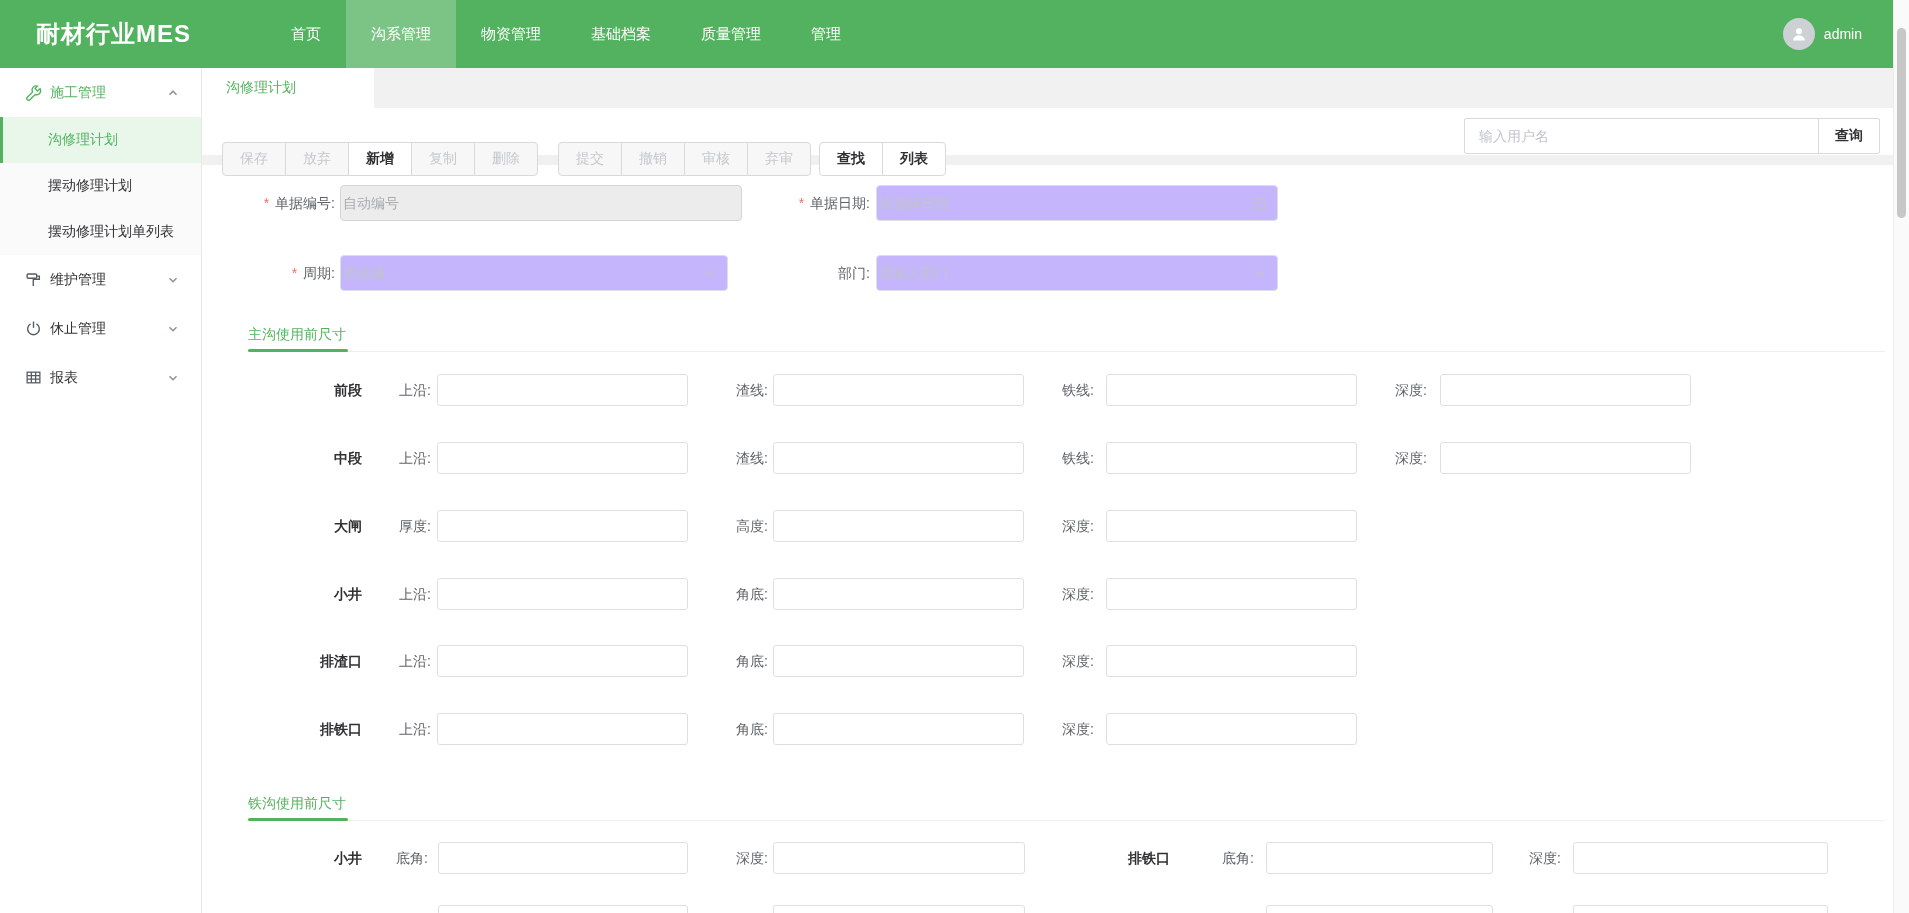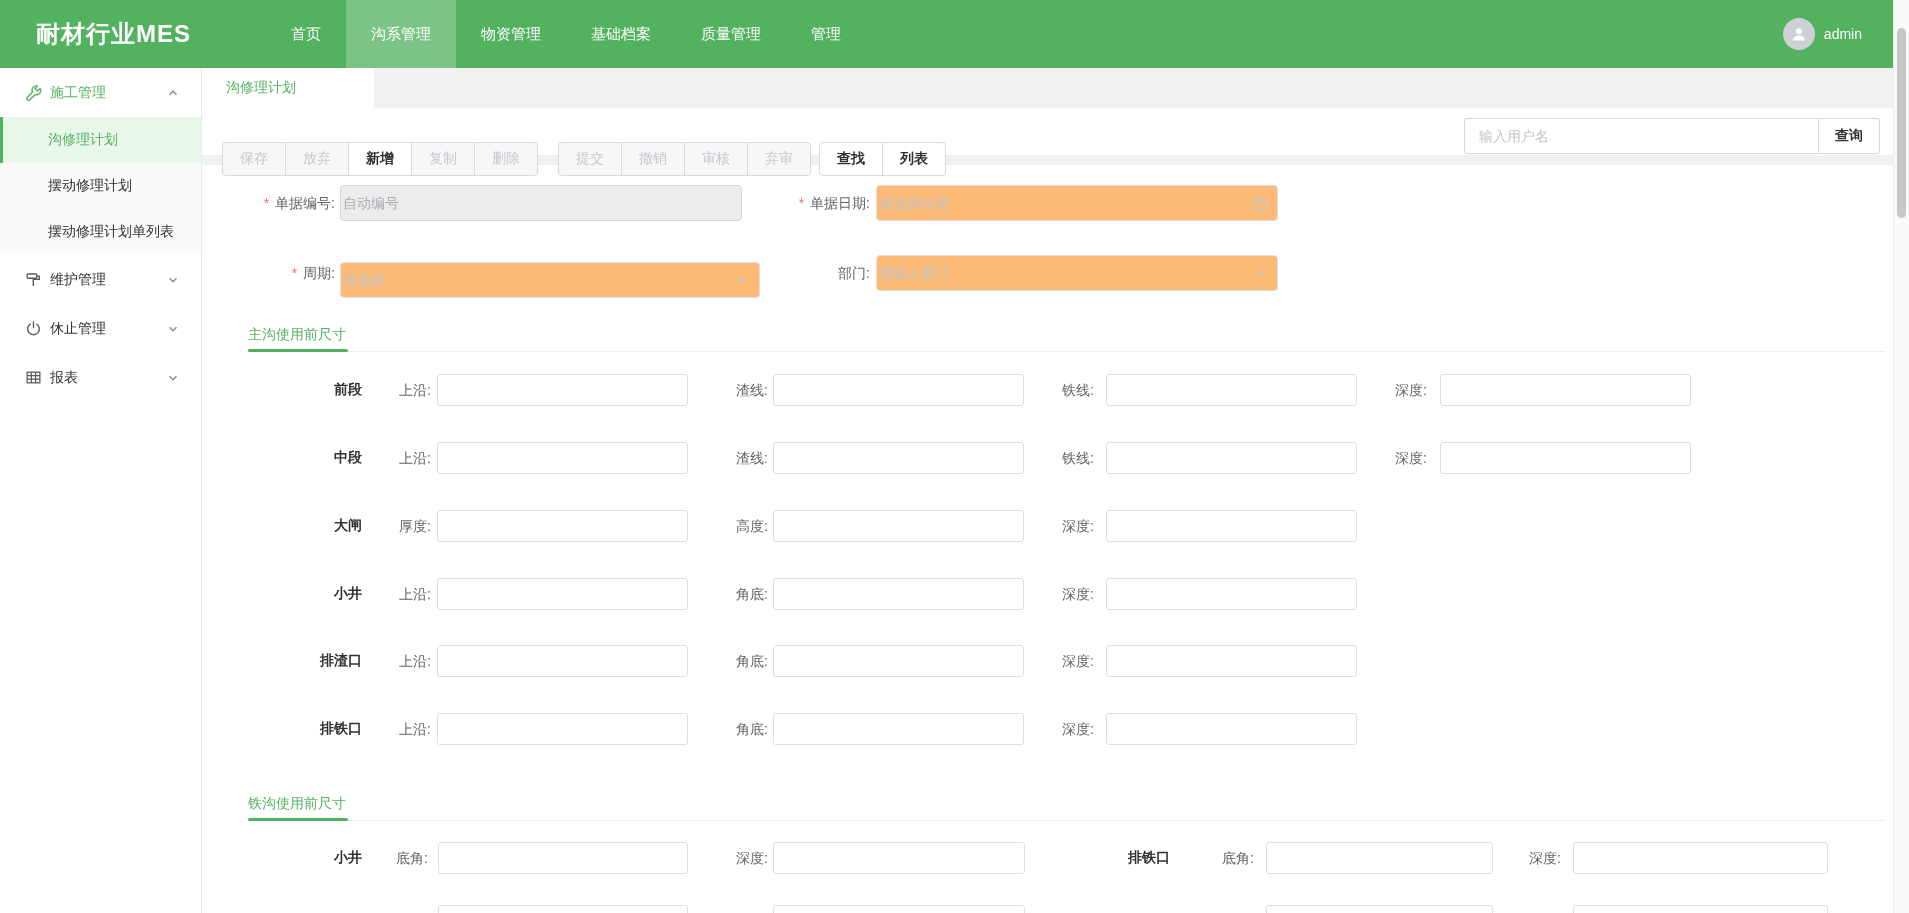--- a/index.html
+++ b/index.html
@@ -52,35 +52,35 @@
   .search-input { width:355px; height:36px; border:1px solid #d9d9d9; padding:0 14px; font-size:14px;
     color:#303133; background:#fff; border-radius:2px 0 0 2px; outline:none; font-family:inherit; }
   .search-input::placeholder { color:#c0c4cc; }
   .search-btn { width:62px; height:36px; border:1px solid #d9d9d9; margin-left:-1px; background:#fff;
     font-size:14px; color:#303133; font-weight:600; cursor:pointer; border-radius:0 2px 2px 0; font-family:inherit; }
 
   
   #formArea { position:absolute; left:0; top:0; right:0; bottom:0; z-index:1; }
   .flabel { position:absolute; height:36px; line-height:36px; text-align:right; font-size:14px; color:#5f6368; white-space:nowrap; }
   .req { color:#f56c6c; margin-right:2px; }
-  .finput { position:absolute; height:36px; border:1px solid #dcdfe6; border-radius:4px; background:#fdba74;
+  .finput { position:absolute; height:36px; border:1px solid #dcdfe6; border-radius:4px; background:#c4b5fd;
     display:flex; align-items:center; }
   .finput input { border:none; outline:none; background:transparent; flex:1; min-width:0; height:100%;
     padding:0 2px; font-size:14px; color:#303133; font-family:inherit; }
   .finput input::placeholder { color:#c0c4cc; }
   .finput.disabled { background:#ececec; border-color:#d5d5d5; }
   .finput.disabled input::placeholder { color:#a8abaf; }
   .ficon { margin-right:10px; color:#c0c4cc; display:flex; }
 
   .section-head { position:absolute; left:46px; font-size:14px; color:#53b25f; white-space:nowrap; }
   .section-accent { position:absolute; left:46px; width:100px; height:3px; background:#53b25f; border-radius:2px; z-index:1; }
   .section-rule { position:absolute; left:46px; right:24px; border-top:1px solid #efefef; }
 
   .dim-name { position:absolute; width:100px; height:32px; line-height:32px; text-align:right;
-    font-size:14px; font-weight:bold; color:#303133; white-space:nowrap;font-family:Liberation Serif, serif; }
+    font-size:14px; font-weight:bold; color:#303133; white-space:nowrap; }
   .dim-label { position:absolute; width:70px; height:32px; line-height:32px; text-align:right;
     font-size:14px; color:#5f6368; white-space:nowrap; }
   .dim-input { position:absolute; height:32px; border:1px solid #dcdfe6; border-radius:3px; background:#fff;
     outline:none; padding:0 10px; font-size:14px; color:#303133; font-family:inherit; }
 
   
   .scrollbar { position:absolute; right:0; top:0; width:16px; bottom:0; background:#fafafa;
     border-left:1px solid #ececec; z-index:9; }
   .scroll-thumb { position:absolute; left:3px; width:9px; top:28px; height:190px; background:#c7c7c7; border-radius:5px; }
 </style>
@@ -217,21 +217,21 @@
         <div class="finput" style="left: 674px; width: 402px; top: 77px;">
           <input placeholder="请选择日期" style="">
           <span class="ficon">
             <svg width="15" height="15" viewBox="0 0 16 16" fill="none" stroke="currentColor" stroke-width="1.2">
               <rect x="2" y="3" width="12" height="11" rx="1"></rect>
               <path d="M2 6.5h12M5.5 1.5v3M10.5 1.5v3"></path>
             </svg>
           </span>
         </div>
         <div class="flabel" style="left: 0px; width: 133px; top: 147px;"><span class="req">*</span> 周期:</div>
-        <div class="finput" style="left: 138px; width: 420px; top: 154px; gap: 45px;">
+        <div class="finput" style="left: 138px; width: 388px; top: 147px; gap: 45px;">
           <input placeholder="请选择" style="">
           <span class="ficon">
             <svg width="14" height="14" viewBox="0 0 12 12" fill="none" stroke="currentColor" stroke-width="1.4">
               <path d="M2.5 4.2 6 7.7 9.5 4.2"></path>
             </svg>
           </span>
         </div>
         <div class="flabel" style="left: 470px; width: 198px; top: 147px;">部门:</div>
         <div class="finput" style="left: 674px; width: 402px; top: 147px;">
           <input placeholder="请输入部门" style="">

